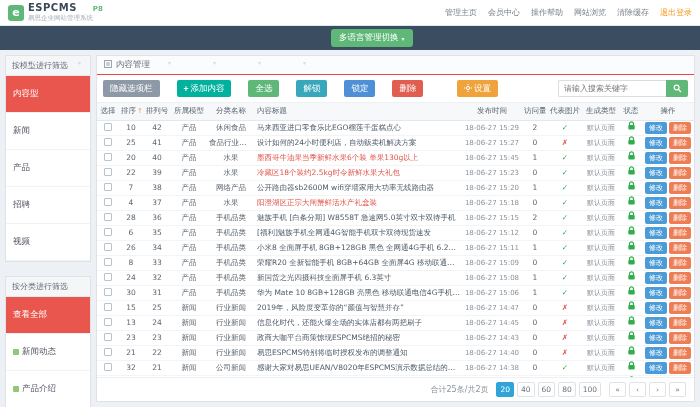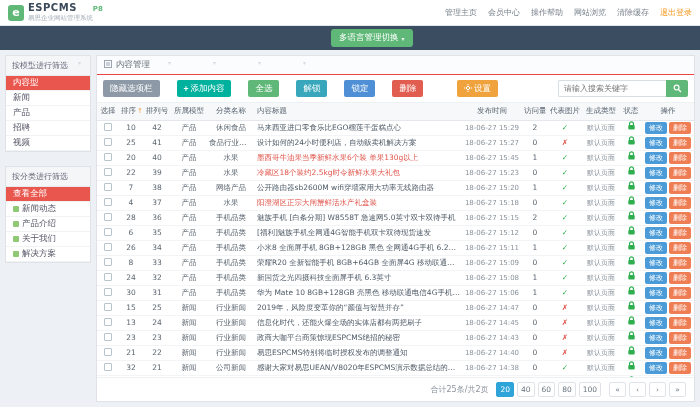--- a/index.html
+++ b/index.html
@@ -30,21 +30,21 @@
   .caret { font-size: 6px; opacity: .85; }
   .lang-btn { margin-left: 14px; align-self: center; background: var(--brand, #5fb878);
               color: #fff; border: none; border-radius: 3px; padding: 3px 8px;
               font-size: 8.5px; display: flex; align-items: center; gap: 3px; cursor: pointer; }
   
   .wrap { display: flex; gap: 5px; padding: 5px; height: calc(100% - 50px); }
   .sidebar { width: 86px; flex: none; display: flex; flex-direction: column; gap: 14px; }
   .panel { background: #fff; border: 1px solid #dfe3e8; }
   .panel-title { background: #f4f6f8; padding: 4px 6px; font-size: 8px; color: #667;
                  border-bottom: 1px solid #e6eaee; }
-  .side-item { padding: 1px 7px; font-size: 8.5px; color: #556; border-bottom: 1px solid #f0f2f4;
+  .side-item { padding: 12px 7px; font-size: 8.5px; color: #556; border-bottom: 1px solid #f0f2f4;
                display: flex; align-items: center; gap: 3px; cursor: pointer; }
   .side-item.active { background: var(--activered, #e8564e); color: #fff; }
   .side-icon { width: 6px; height: 6px; background: #8fc976; border-radius: 1px; flex: none; }
   
   .main { flex: 1; min-width: 0; background: #fff; border: 1px solid #dfe3e8;
           display: flex; flex-direction: column; }
   .crumb { height: 19px; flex: none; display: flex; align-items: center; gap: 4px;
            padding: 0 7px; border-bottom: 1px solid #ef4444; color: #67727d;
            font-size: 8.5px; background: #fbfcfd; }
   .toolbar { display: flex; align-items: center; gap: 4px; padding: 5px 6px;

